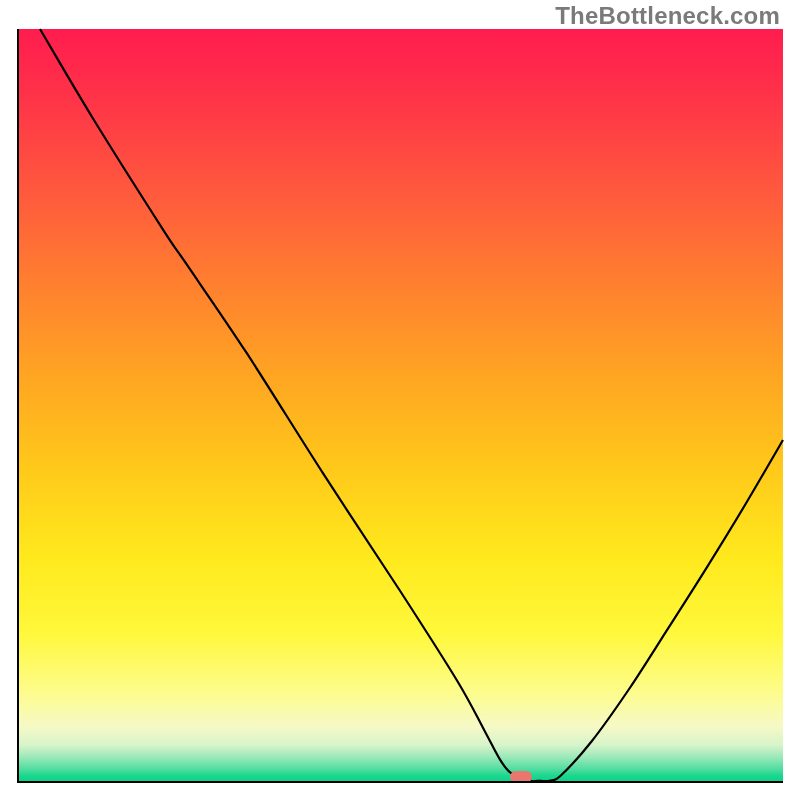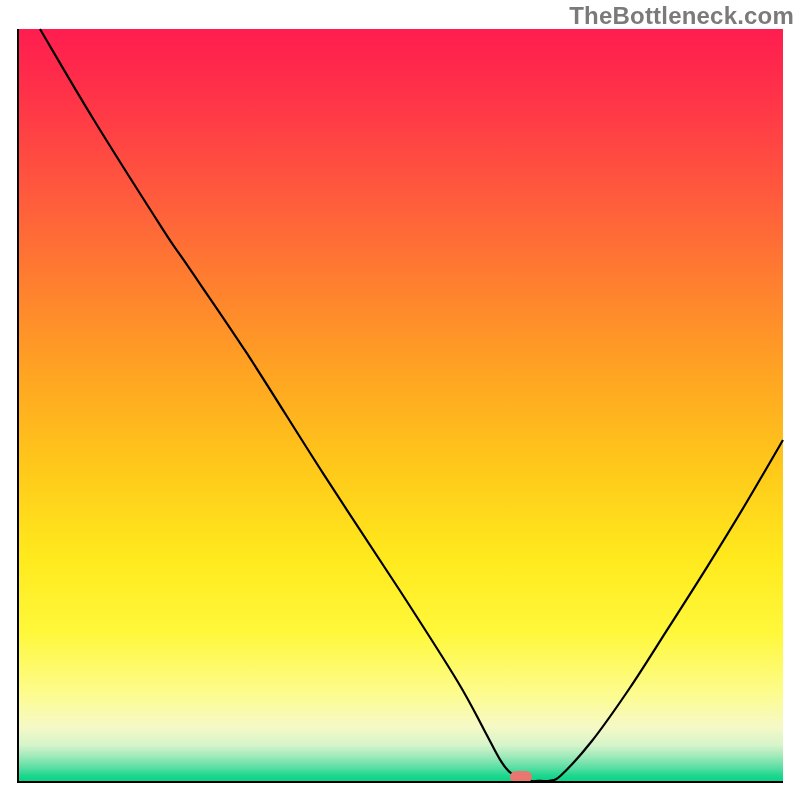--- a/index.html
+++ b/index.html
@@ -12,21 +12,21 @@
     font-family: Arial, Helvetica, sans-serif;
   }
   .frame {
     position: relative;
     width: 800px;
     height: 800px;
   }
   .watermark {
     position: absolute;
     top: 2px;
-    right: 6px;
+    right: 20px;
     font-size: 24px;
     font-weight: 600;
     color: #7a7a7a;
     letter-spacing: 0.2px;
     z-index: 3;
   }
   .plot-bg {
     position: absolute;
     left: 17px;
     top: 29px;

